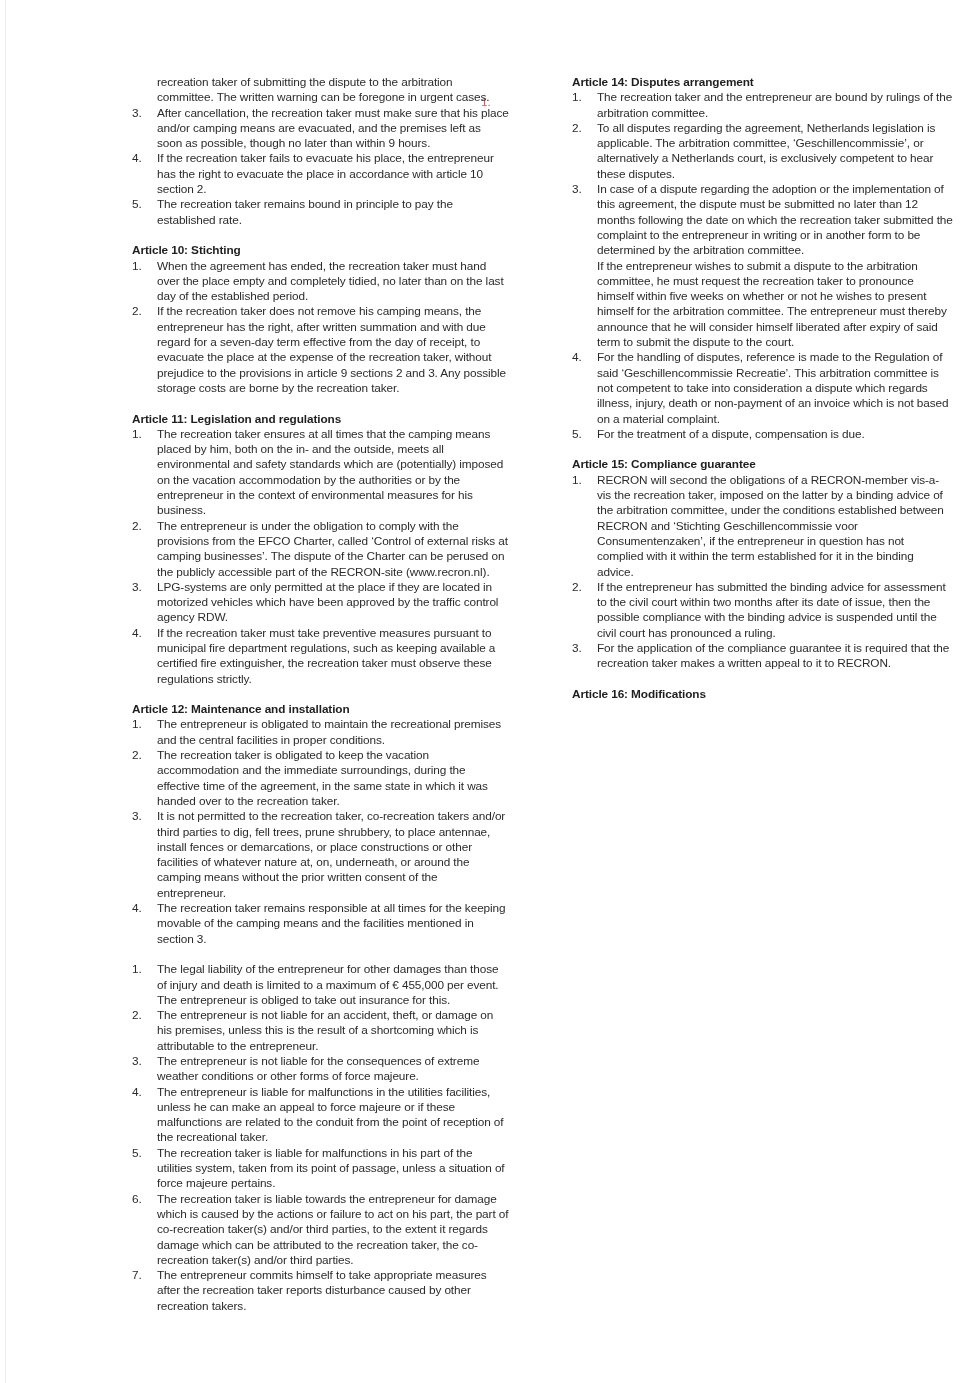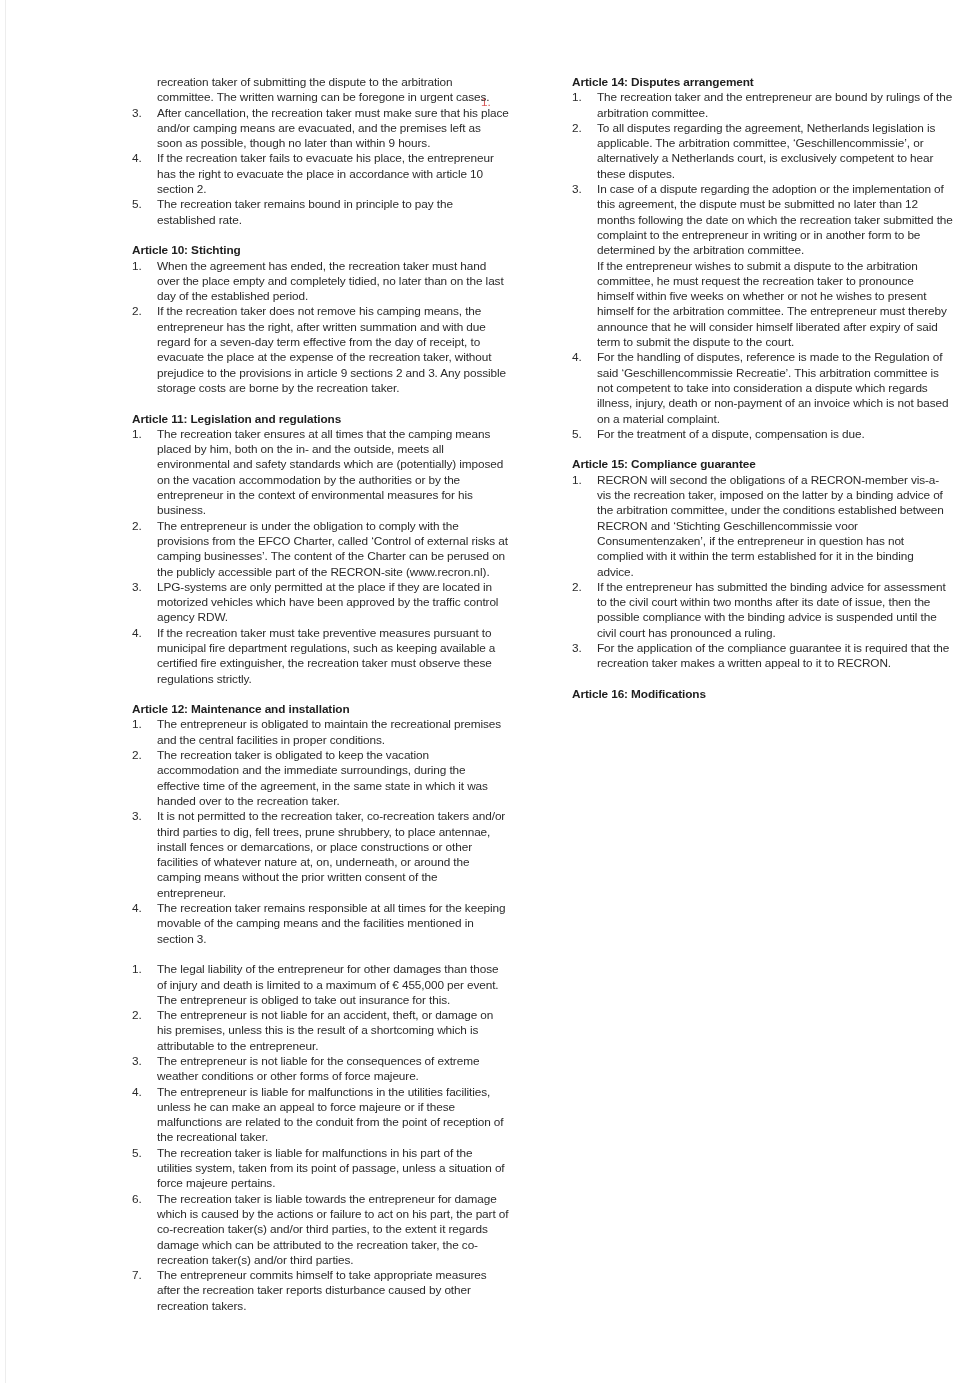--- a/index.html
+++ b/index.html
@@ -89,21 +89,21 @@
       <div class="heading">Article 11: Legislation and regulations</div>
       <div class="item">
         <span class="num">1.</span>
         <div class="txt">
           <p>The recreation taker ensures at all times that the camping means placed by him, both on the in- and the outside, meets all environmental and safety standards which are (potentially) imposed on the vacation accommodation by the authorities or by the entrepreneur in the context of environmental measures for his business.</p>
         </div>
       </div>
       <div class="item">
         <span class="num">2.</span>
         <div class="txt">
-          <p>The entrepreneur is under the obligation to comply with the provisions from the EFCO Charter, called ‘Control of external risks at camping businesses’. The content of the Charter can be perused on the publicly accessible part of the RECRON-site (www.recron.nl).</p>
+          <p>The entrepreneur is under the obligation to comply with the provisions from the EFCO Charter, called ‘Control of external risks at camping businesses’. The dispute of the Charter can be perused on the publicly accessible part of the RECRON-site (www.recron.nl).</p>
         </div>
       </div>
       <div class="item">
         <span class="num">3.</span>
         <div class="txt">
           <p>LPG-systems are only permitted at the place if they are located in motorized vehicles which have been approved by the traffic control agency RDW.</p>
         </div>
       </div>
       <div class="item">
         <span class="num">4.</span>

